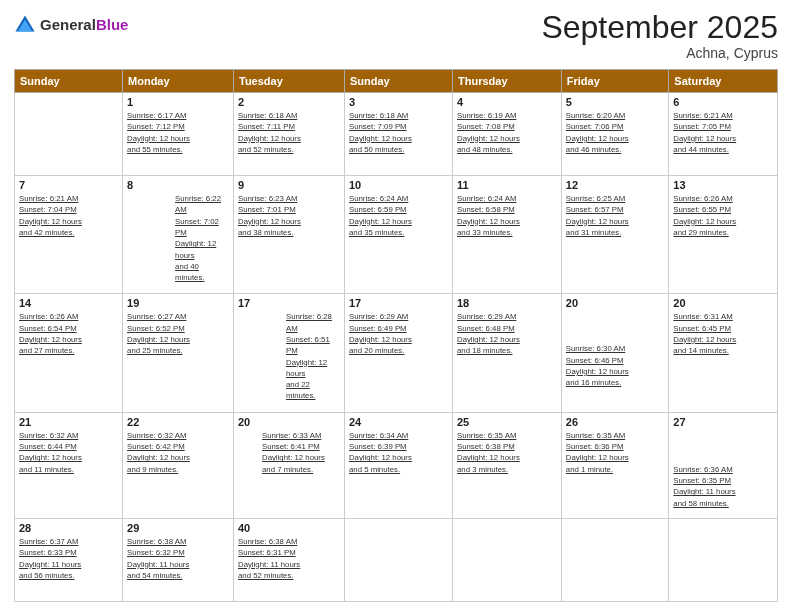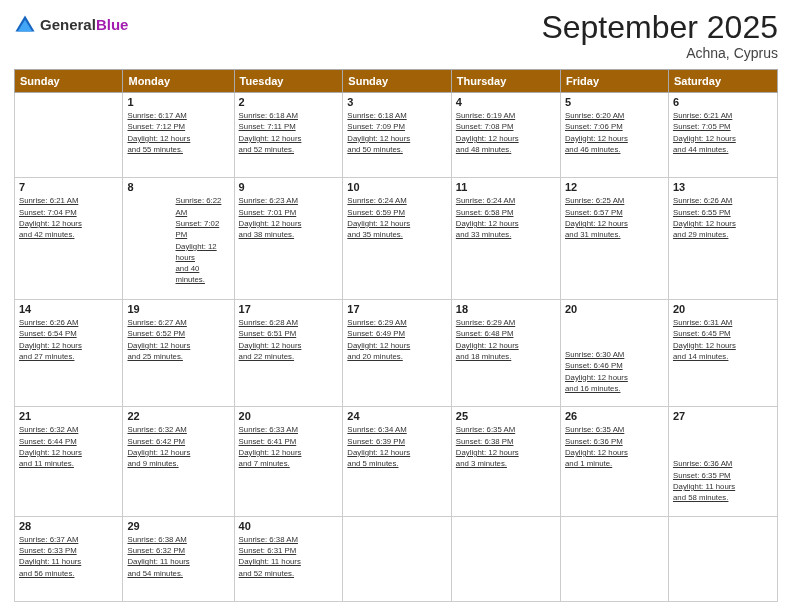--- a/index.html
+++ b/index.html
@@ -239,21 +239,21 @@
           </td>
           <td>
             <span class="day-num">19</span>
             <div class="day-info" style="white-space: pre-line;">Sunrise: 6:27 AM
 Sunset: 6:52 PM
 Daylight: 12 hours
 and 25 minutes.</div>
           </td>
           <td>
             <span class="day-num">17</span>
-            <div class="day-info" style="white-space: pre-line;">Sunrise: 6:28 AM
+            <div class="day-info" style="white-space: pre-line; margin-left: 48px;">Sunrise: 6:28 AM
 Sunset: 6:51 PM
 Daylight: 12 hours
 and 22 minutes.</div>
           </td>
           <td>
             <span class="day-num">17</span>
             <div class="day-info" style="white-space: pre-line;">Sunrise: 6:29 AM
 Sunset: 6:49 PM
 Daylight: 12 hours
 and 20 minutes.</div>
@@ -290,21 +290,21 @@
           </td>
           <td>
             <span class="day-num">22</span>
             <div class="day-info" style="white-space: pre-line;">Sunrise: 6:32 AM
 Sunset: 6:42 PM
 Daylight: 12 hours
 and 9 minutes.</div>
           </td>
           <td>
             <span class="day-num">20</span>
-            <div class="day-info" style="white-space: pre-line;">Sunrise: 6:33 AM
+            <div class="day-info" style="white-space: pre-line; margin-left: 24px;">Sunrise: 6:33 AM
 Sunset: 6:41 PM
 Daylight: 12 hours
 and 7 minutes.</div>
           </td>
           <td>
             <span class="day-num">24</span>
             <div class="day-info" style="white-space: pre-line;">Sunrise: 6:34 AM
 Sunset: 6:39 PM
 Daylight: 12 hours
 and 5 minutes.</div>

